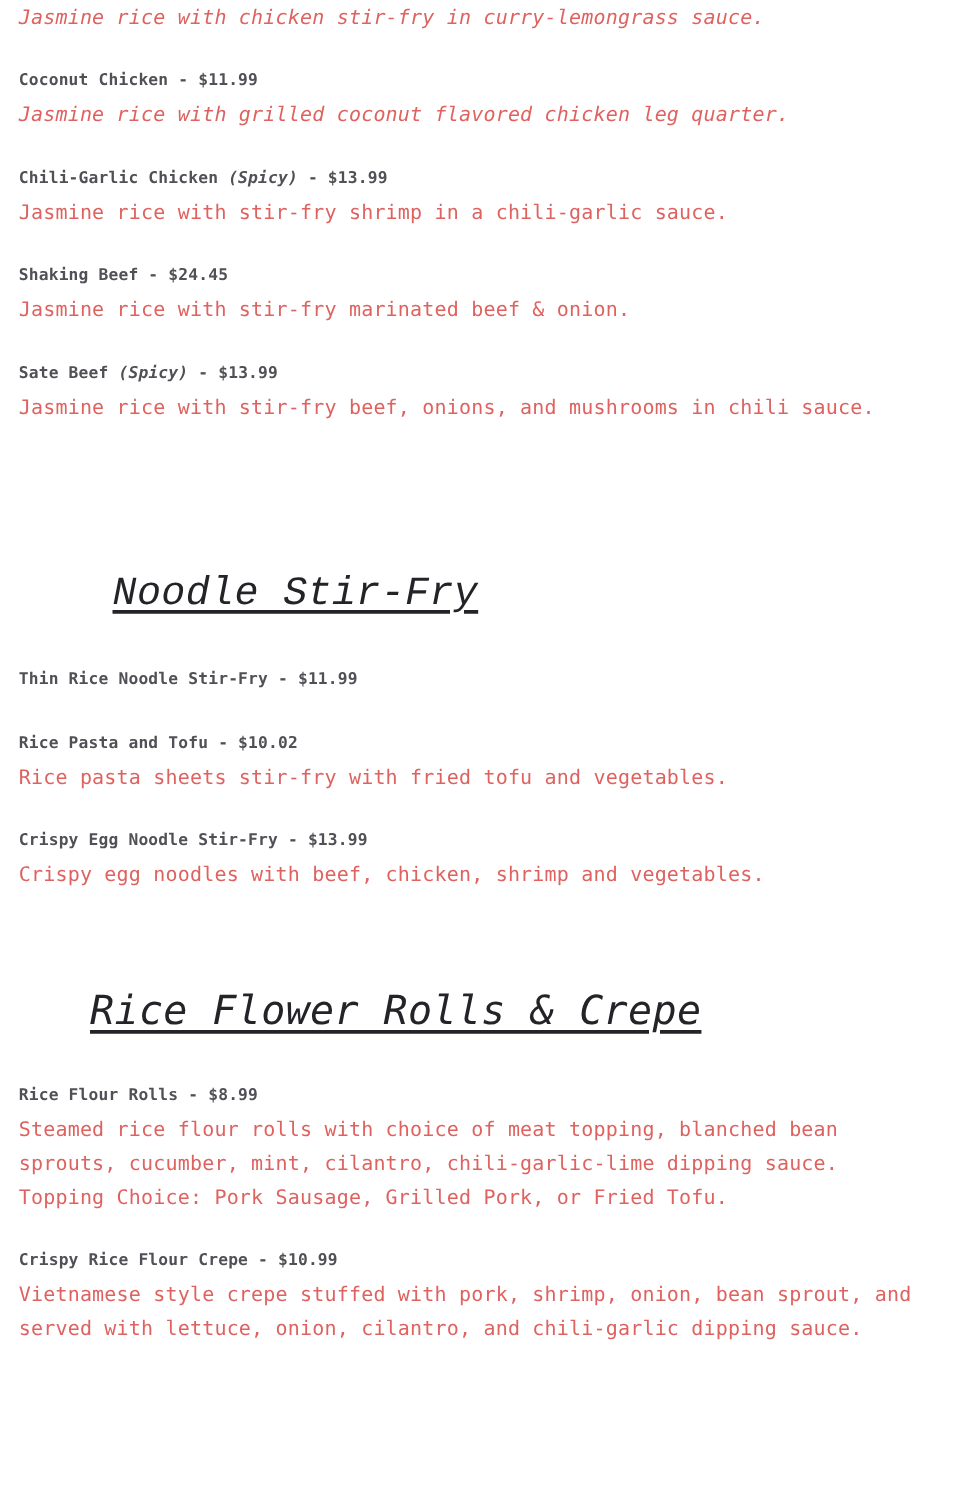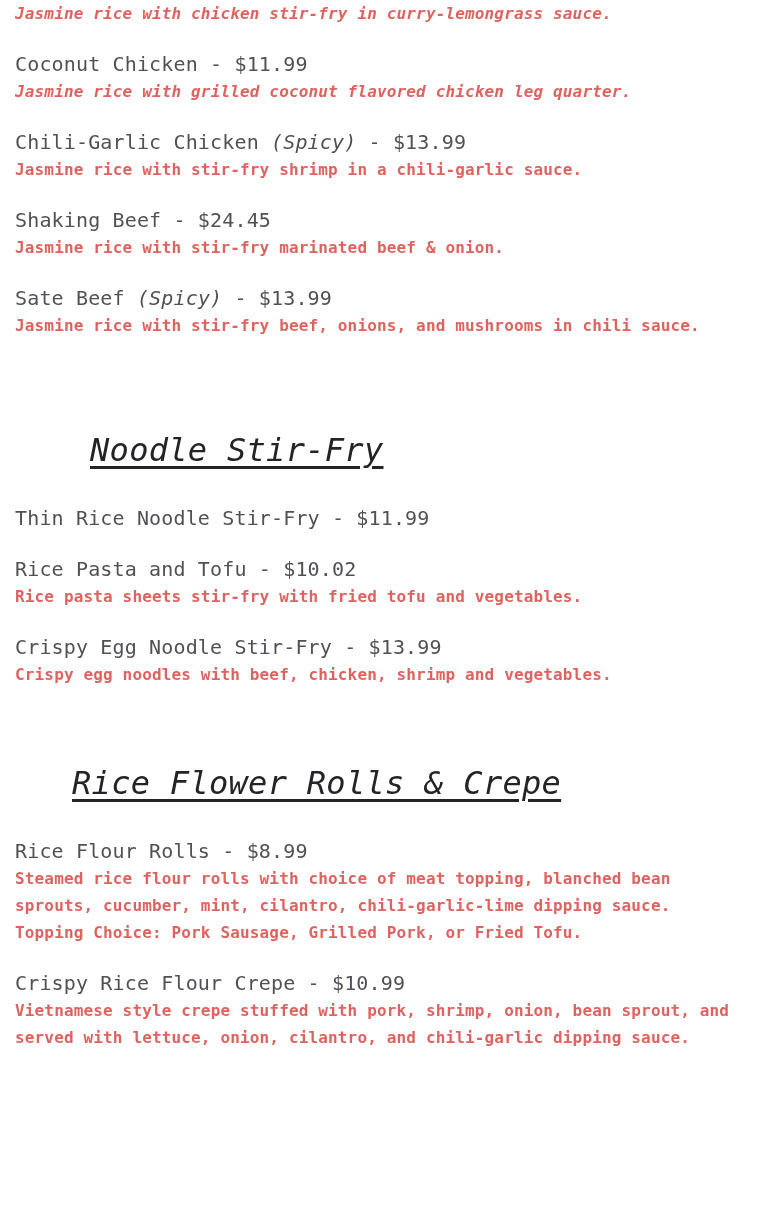--- a/index.html
+++ b/index.html
@@ -14,35 +14,35 @@
     font-family: "DejaVu Sans Mono", "Liberation Mono", monospace;
   }
   .content {
     padding: 0 14px 0 15px;
   }
   .menu-item {
     margin-bottom: 24px;
   }
   .title-line {
     margin: 0;
-    font-size: 20px;
+    font-size: 13px;
     line-height: 27px;
-    font-weight: 400;
+    font-weight: 700;
     color: #505056;
     letter-spacing: 0.15px;
     white-space: pre-wrap;
   }
   .title-line .it {
     font-style: italic;
   }
   .desc {
     margin: 0;
     font-size: 16px;
     line-height: 27px;
-    font-weight: 700;
+    font-weight: 400;
     color: #de6360;
     letter-spacing: 0.15px;
     white-space: pre-line;
   }
   .desc.italic {
     font-style: italic;
   }
   .section-heading {
     margin: 0;
     font-size: 32px;
@@ -50,21 +50,22 @@
     font-weight: 500;
     font-style: italic;
     color: #232328;
     letter-spacing: 0.3px;
     text-decoration: underline;
     text-decoration-thickness: 3px;
     text-underline-offset: 5px;
     white-space: pre;
   }
   .sec-noodle .section-heading {
-    margin: 89px 0 33px 75px;
+    margin: 114px 0 33px 75px;
+    font-family: Liberation Mono, monospace;
   }
   .sec-rice .section-heading {
     margin: 73px 0 33px 57px;
   }
 </style>
 </head>
 <body>
 
 <main class="content">
   <section class="menu-section sec-rice-plates">

